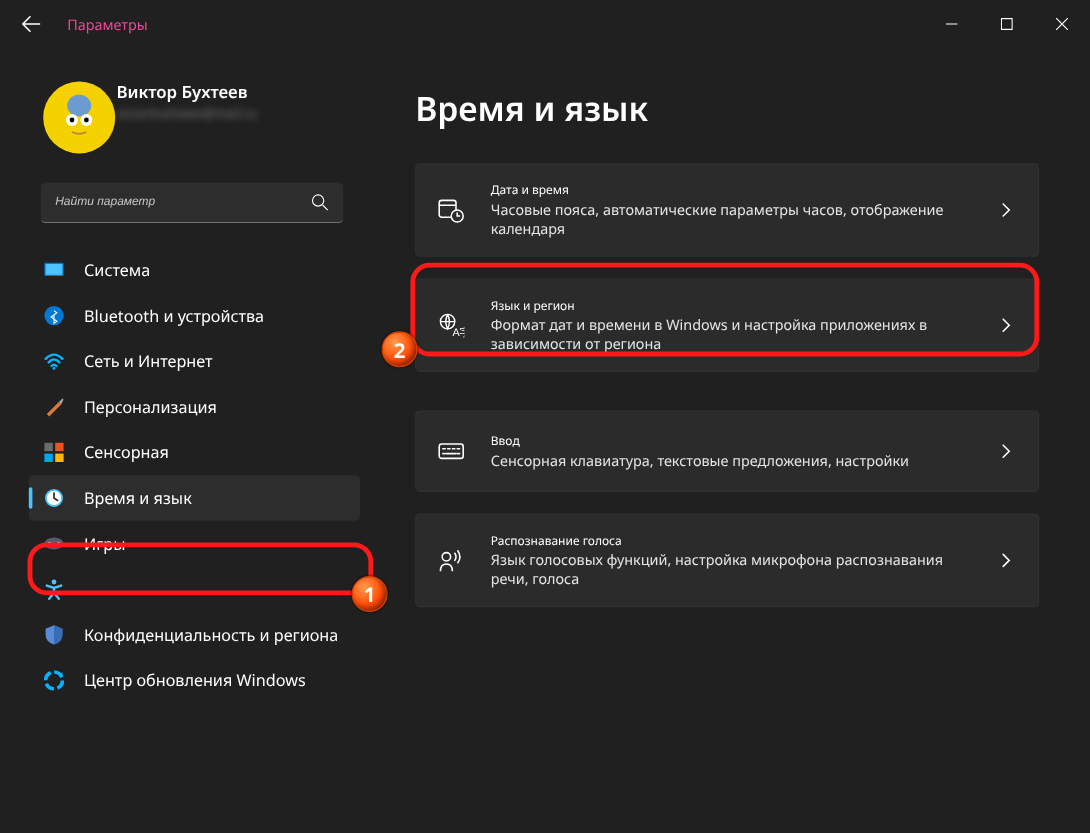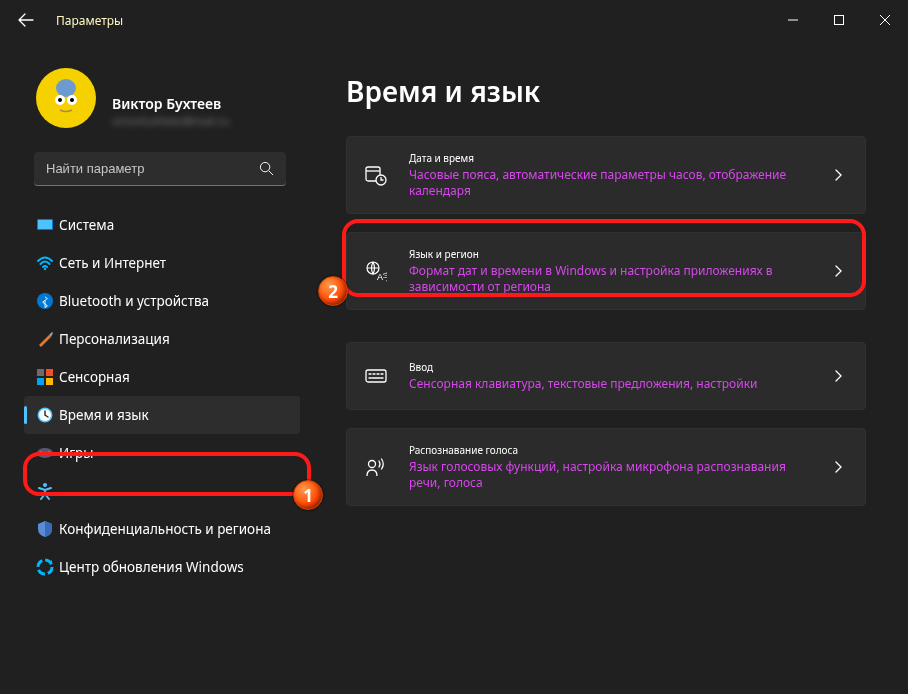--- a/index.html
+++ b/index.html
@@ -10,51 +10,51 @@
     color: #fff;
     overflow: hidden;
     border-radius: 8px;
     position: relative;
   }
   .titlebar {
     height: 40px; display: flex; align-items: center;
     padding-left: 18px;
   }
   .back-arrow { width: 16px; height: 16px; color: #fff; margin-right: 22px; }
-  .titlebar-title { font-size: 12px; color: #fef9c3; }
+  .titlebar-title { font-size: 12px; color: #ec4899; }
   .win-controls { margin-left: auto; display: flex; }
   .win-btn { width: 46px; height: 40px; display: flex; align-items: center; justify-content: center; }
   .win-btn svg { width: 10px; height: 10px; stroke: #fff; stroke-width: 1; fill: none; }
   .container { display: flex; height: calc(100% - 40px); }
   .sidebar { width: 310px; padding: 0 10px 0 10px; }
-  .user-block { display: flex; align-items: flex-end; padding: 28px 6px 24px 26px; gap: 16px; }
+  .user-block { display: flex; align-items: flex-start; padding: 28px 6px 24px 26px; gap: 1px; }
   .avatar {
     width: 60px; height: 60px; border-radius: 50%;
     background: #f6d100;
     display: flex; align-items: center; justify-content: center;
     font-size: 26px;
   }
   .user-name { font-size: 14px; font-weight: 600; }
   .user-sub { font-size: 11px; color: #7a7a7a; filter: blur(3px); }
   .search {
     margin: 0 14px 20px 24px;
     height: 34px; background: #2d2d2d; border-radius: 4px;
     display: flex; align-items: center; padding: 0 12px;
     border-bottom: 1px solid #737373;
   }
   .search input {
     flex: 1; background: transparent; border: none; outline: none;
-    color: #fef9c3; font-size: 13px;
+    color: #fef9c3; font-size: 10px; font-style: italic;
   }
   .search input::placeholder { color: #c6c6c6; }
   .search-icon { width: 15px; height: 15px; }
   .nav { display: flex; flex-direction: column; gap: 0px; padding-left: 14px; padding-right: 0px; }
   .nav-item {
     height: 38px; display: flex; align-items: center;
-    gap: 5px; padding-left: 12px; border-radius: 4px;
+    gap: 16px; padding-left: 12px; border-radius: 4px;
     font-size: 13.5px; cursor: pointer;
     position: relative;
   }
   .nav-item.active { background: #2d2d2d; }
   .nav-item.active::before {
     content: ""; position: absolute; left: 0; top: 10px; bottom: 10px;
     width: 3px; background: #4cc2ff; border-radius: 2px;
   }
   .nav-icon { width: 18px; height: 18px; display: flex; align-items: center; justify-content: center; }
   .main { flex: 1; padding: 32px 42px 0 36px; }
@@ -63,21 +63,21 @@
   .card {
     background: #2b2b2b; border-radius: 4px;
     display: flex; align-items: center;
     padding: 14px 20px 14px 18px; gap: 22px;
     min-height: 68px; position: relative;
     border: 1px solid #313131;
   }
   .card-icon { width: 22px; height: 22px; flex-shrink: 0; color: #fff; }
   .card-text { flex: 1; }
   .card-title { font-size: 10px; }
-  .card-desc { font-size: 12px; color: #d946ef; margin-top: 2px; line-height: 16px; }
+  .card-desc { font-size: 12px; color: #e5e5e5; margin-top: 2px; line-height: 16px; }
   .chevron { width: 14px; height: 14px; flex-shrink: 0; }
   .highlight-red {
     position: absolute; border: 4px solid #ff1a1a; border-radius: 16px;
     pointer-events: none;
   }
   .badge {
     position: absolute; width: 30px; height: 30px; border-radius: 50%;
     background: radial-gradient(circle at 35% 30%, #ff9a4a, #ff4500 60%, #c12a00);
     display: flex; align-items: center; justify-content: center;
     font-weight: 700; color: #fff; font-size: 17px;
@@ -144,34 +144,34 @@
             <svg viewBox="0 0 18 18">
               <rect x="1" y="3" width="16" height="11" rx="1" fill="#0078d4"></rect>
               <rect x="2" y="4" width="14" height="9" fill="#4cc2ff"></rect>
             </svg>
           </span>
         <span>Система</span>
       </div>
       <div class="nav-item">
         <span class="nav-icon">
             <svg viewBox="0 0 18 18">
+              <circle cx="9" cy="9" r="8" fill="#0078d4"></circle>
+              <path d="M9 3 v12 l4-3-8-6 8-6-4-3" transform="translate(0,3) scale(0.6)" transform-origin="9 9" stroke="#fff" fill="none" stroke-width="1.5"></path>
+            </svg>
+          </span>
+        <span>Bluetooth и устройства</span>
+      </div>
+      <div class="nav-item">
+        <span class="nav-icon">
+            <svg viewBox="0 0 18 18">
               <path d="M2 7 Q9 0 16 7 M4.5 10 Q9 5 13.5 10 M7 13 Q9 11 11 13" stroke="#00b7ff" fill="none" stroke-width="2" stroke-linecap="round"></path>
               <circle cx="9" cy="15" r="1.2" fill="#00b7ff"></circle>
             </svg>
           </span>
         <span>Сеть и Интернет</span>
-      </div>
-      <div class="nav-item">
-        <span class="nav-icon">
-            <svg viewBox="0 0 18 18">
-              <circle cx="9" cy="9" r="8" fill="#0078d4"></circle>
-              <path d="M9 3 v12 l4-3-8-6 8-6-4-3" transform="translate(0,3) scale(0.6)" transform-origin="9 9" stroke="#fff" fill="none" stroke-width="1.5"></path>
-            </svg>
-          </span>
-        <span>Bluetooth и устройства</span>
       </div>
       <div class="nav-item">
         <span class="nav-icon">
             <svg viewBox="0 0 18 18">
               <path d="M3 15 L13 5 L15 7 L5 17 Z" fill="#d97a3a"></path>
               <path d="M13 5 L16 2 L17 3 L15 7" fill="#a0a0a0"></path>
             </svg>
           </span>
         <span>Персонализация</span>
       </div>

